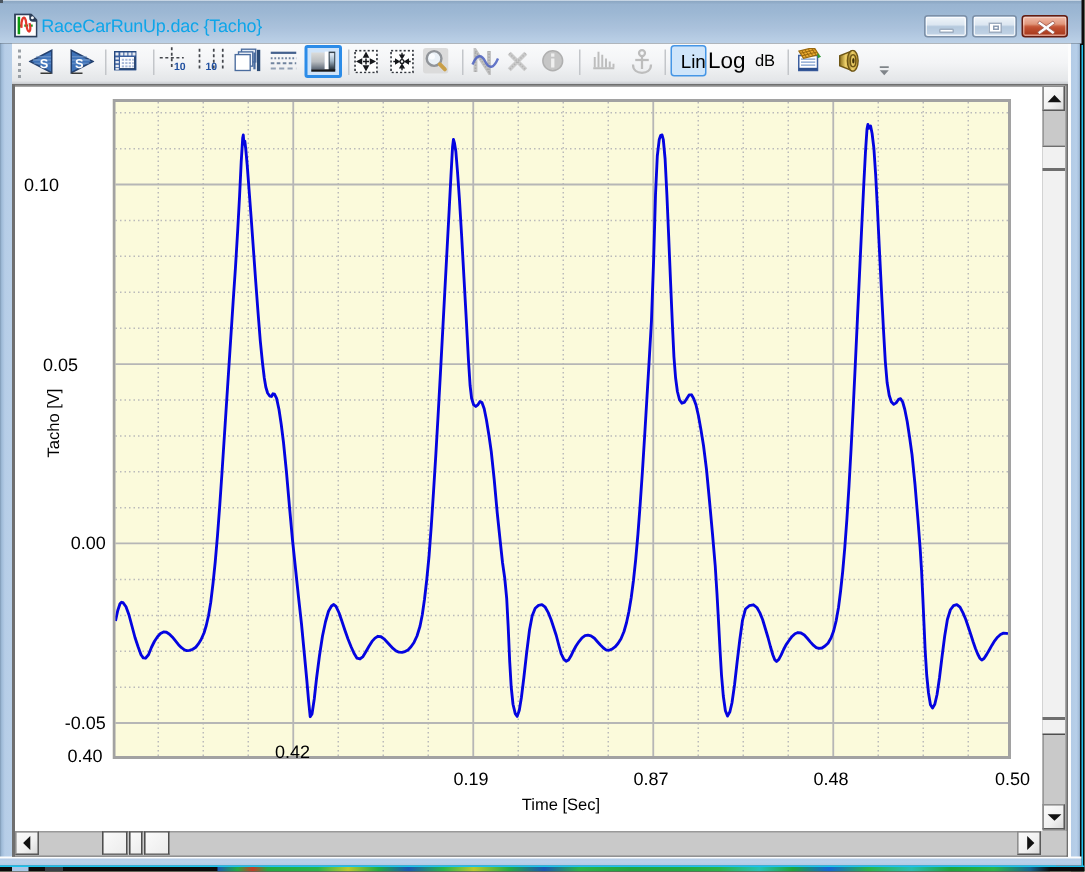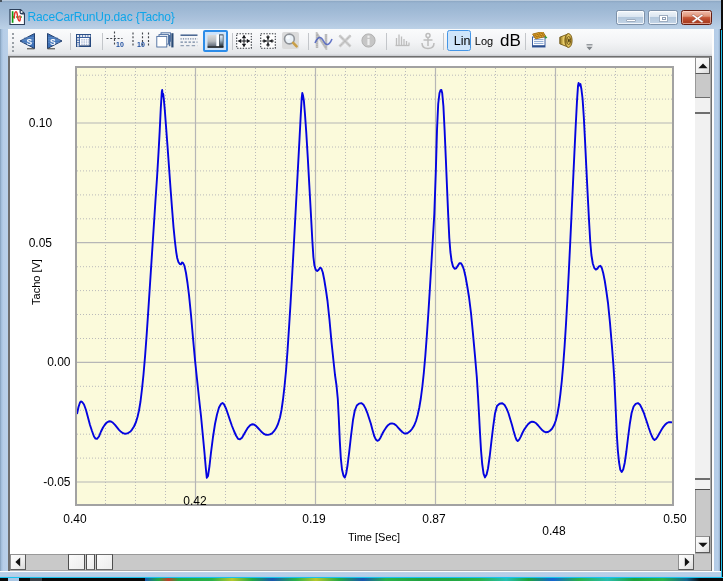--- a/index.html
+++ b/index.html
@@ -227,22 +227,22 @@
 <g stroke="#bdbdbd" stroke-width="1.5" fill="none">
 <circle cx="8" cy="3.4" r="2"></circle>
 <line x1="8" y1="5.5" x2="8" y2="14"></line>
 <line x1="3.5" y1="8" x2="12.5" y2="8"></line>
 <path d="M2 11 C2 15 5 16.5 8 16.5 C11 16.5 14 15 14 11"></path>
 </g>
   </svg>
 <div class="abs" style="left:442.5px;top:33px;width:1px;height:17px;background:#c3c6ca"></div>
 <div class="abs" style="left:446.5px;top:30px;width:24px;height:21px;border:1.5px solid #4596e6;border-radius:2.5px;background:#cfe5fa"></div>
 <div class="lbl" style="left:446.5px;top:35px;width:24px;text-align:right;font-size:12.5px">Lin</div>
-<div class="lbl" style="left:472px;top:35px;width:24px;text-align:center;font-size:11px">Log</div>
-<div class="lbl" style="left:500px;top:35px;width:20px;text-align:center;font-size:17px">dB</div>
+<div class="lbl" style="left:472px;top:35px;width:24px;text-align:center;font-size:15px">Log</div>
+<div class="lbl" style="left:500px;top:35px;width:20px;text-align:center;font-size:11px">dB</div>
 <div class="abs" style="left:524.5px;top:33px;width:1px;height:17px;background:#c3c6ca"></div>
 <svg class="abs" style="left:531px;top:32px" width="17" height="16" viewBox="0 0 17 16">
 <rect x="1.5" y="5" width="12.5" height="10" fill="#ffffff" stroke="#3e60a0" stroke-width="1"></rect>
 <g stroke="#7b9cce" stroke-width="0.9">
       <line x1="3" y1="7.4" x2="12.5" y2="7.4"></line>
       <line x1="3" y1="9.4" x2="12.5" y2="9.4"></line>
       <line x1="3" y1="11.4" x2="12.5" y2="11.4"></line>
     </g>
 <rect x="1.5" y="13.2" width="12.5" height="1.8" fill="#2c4f8f"></rect>
 <g transform="rotate(-14 7 3)">
@@ -317,29 +317,29 @@
 <line x1="360.5" y1="2" x2="360.5" y2="438" stroke="#b6b6b6" stroke-width="1.2"></line>
 <line x1="480.5" y1="2" x2="480.5" y2="438" stroke="#b6b6b6" stroke-width="1.2"></line>
 <line x1="2" y1="57.0" x2="597" y2="57.0" stroke="#b6b6b6" stroke-width="1.2"></line>
 <line x1="2" y1="176.7" x2="597" y2="176.7" stroke="#b6b6b6" stroke-width="1.2"></line>
 <line x1="2" y1="296.3" x2="597" y2="296.3" stroke="#b6b6b6" stroke-width="1.2"></line>
 <line x1="2" y1="416.0" x2="597" y2="416.0" stroke="#b6b6b6" stroke-width="1.2"></line>
   <polyline points="2.0,348.0 3.5,341.0 5.0,336.5 6.0,335.5 7.0,335.8 9.0,338.5 11.0,344.0 13.0,351.5 15.0,359.0 17.0,365.0 19.0,370.5 20.5,372.6 22.0,372.8 24.0,370.5 26.0,365.5 28.0,361.5 30.0,358.5 32.0,356.3 34.0,355.3 36.0,355.5 38.0,356.8 40.0,358.8 42.0,361.3 44.0,363.8 46.0,365.8 48.0,367.2 49.5,367.7 51.5,367.6 53.5,366.8 55.5,365.5 57.0,363.6 59.0,360.5 61.0,356.0 62.5,351.0 64.0,344.5 65.5,335.5 67.0,323.0 68.5,308.5 70.0,291.0 71.5,271.0 73.0,249.0 74.5,226.0 76.0,203.0 77.5,180.0 79.0,157.0 80.5,134.0 82.0,112.0 83.5,87.0 84.7,65.0 85.8,42.0 86.8,26.0 87.2,24.0 87.6,30.0 88.2,28.0 88.8,33.0 89.8,44.0 91.0,60.0 92.5,80.0 94.0,101.0 95.5,122.0 97.0,142.0 98.5,161.0 100.0,176.0 101.2,186.0 102.2,192.0 103.4,196.0 104.8,198.0 106.0,198.3 107.0,196.5 108.0,196.8 109.4,199.6 111.0,207.0 112.5,217.0 114.0,229.0 116.0,249.0 118.0,272.0 120.0,294.0 122.0,313.0 124.0,332.0 126.0,350.0 128.0,371.0 129.5,387.0 130.8,402.0 131.8,411.8 133.0,410.0 134.5,400.0 136.0,386.5 138.0,371.0 140.0,358.0 142.0,348.5 144.0,341.5 146.0,338.0 147.5,337.0 149.0,338.3 151.0,342.5 153.0,348.3 155.0,354.3 157.0,360.0 159.0,365.0 161.0,369.5 163.0,372.8 165.0,373.3 167.0,371.7 169.0,368.3 171.0,364.8 173.0,361.6 175.0,359.4 177.0,358.2 179.0,358.5 181.0,359.9 183.0,362.0 185.0,364.2 187.0,366.3 189.0,367.9 191.0,368.8 193.0,368.9 195.0,368.4 197.0,367.3 199.0,365.2 201.0,362.3 203.0,358.0 205.0,351.5 206.5,344.0 208.0,333.5 209.5,320.5 211.0,305.0 212.5,285.0 214.0,262.0 215.5,238.0 217.0,212.0 218.5,185.0 220.0,157.0 221.5,129.0 223.0,101.0 224.5,73.0 225.7,50.0 226.7,32.0 227.3,27.0 228.0,29.5 228.9,35.0 230.0,48.5 231.3,67.0 232.8,92.0 234.3,119.0 235.8,146.0 237.3,174.0 238.4,191.0 239.4,199.5 240.7,203.8 242.2,205.0 243.7,203.7 245.0,201.7 246.3,202.3 247.8,206.5 249.3,214.0 251.0,224.5 252.5,235.0 254.5,254.0 256.5,276.0 258.5,295.0 260.0,309.0 261.5,319.5 262.8,333.0 263.8,352.0 264.8,375.0 265.8,392.0 267.0,403.5 268.5,409.8 269.8,411.6 271.2,407.5 272.6,399.0 274.2,386.0 276.0,370.0 278.0,354.0 279.8,344.5 281.8,339.5 284.0,337.6 286.3,337.1 288.5,338.8 290.5,342.4 292.3,346.8 294.0,352.0 295.8,357.5 297.5,364.0 299.2,370.0 300.8,373.3 302.4,374.9 304.0,374.0 305.6,371.4 307.3,367.8 309.0,364.7 311.0,361.7 313.0,359.2 315.0,357.8 317.0,357.4 319.0,357.9 321.3,359.5 323.3,361.8 325.3,364.0 327.3,366.0 329.0,367.2 331.0,367.5 333.0,366.8 335.0,365.3 337.0,363.0 339.0,359.8 341.0,355.0 342.7,349.0 344.3,341.5 345.8,332.5 347.3,321.0 348.8,307.0 350.3,290.0 351.8,270.0 353.3,248.0 354.8,224.0 356.3,199.0 357.8,174.0 359.3,148.0 360.8,106.0 362.0,64.0 363.2,38.0 364.5,27.0 365.5,24.2 366.4,24.0 367.2,27.0 368.4,40.0 369.6,64.0 370.8,92.0 372.0,121.0 373.2,149.0 374.3,172.0 375.4,186.0 376.6,195.0 378.0,200.5 379.6,202.8 381.2,202.3 382.8,199.8 384.4,197.3 386.0,197.2 387.5,199.8 389.0,204.0 390.6,211.0 392.3,220.5 394.0,231.0 396.0,247.0 398.0,268.0 400.0,290.0 401.8,311.0 403.0,330.0 404.0,348.0 405.0,367.0 406.0,384.0 407.2,398.0 408.6,407.8 410.0,411.4 411.6,408.5 413.0,402.5 414.7,390.5 416.4,375.5 418.2,360.5 420.0,347.5 422.0,340.0 424.5,337.8 427.3,337.2 429.6,339.0 431.6,342.6 433.4,347.0 435.2,353.0 437.0,359.0 438.6,365.0 440.2,370.5 441.5,373.8 442.7,375.0 444.2,373.6 445.8,370.6 447.4,367.0 449.0,363.9 451.0,361.0 453.0,358.3 455.0,356.5 457.0,355.7 459.0,356.0 461.2,357.3 463.2,359.5 465.2,361.9 467.4,364.3 469.2,365.7 471.0,366.3 473.0,366.0 475.0,364.7 477.0,362.8 479.0,359.3 480.8,354.5 482.4,348.0 484.0,339.0 485.4,328.0 486.8,315.0 488.2,299.0 489.6,280.0 491.0,258.0 492.4,233.0 493.8,206.0 495.2,177.0 496.6,147.0 498.0,117.0 499.4,87.0 500.8,58.0 502.0,35.0 503.0,20.0 503.6,17.0 504.4,19.5 505.4,18.0 506.4,23.0 507.6,33.0 508.8,51.0 510.0,74.0 511.2,99.0 512.6,127.0 514.0,154.0 515.2,175.0 516.4,189.0 517.8,197.5 519.2,201.8 520.8,203.6 522.4,202.6 524.0,200.3 525.4,199.8 526.8,202.0 528.2,207.0 529.8,215.0 531.4,225.5 533.0,237.0 535.0,257.0 537.0,281.0 538.4,299.0 539.4,315.0 540.2,332.0 541.0,350.0 541.8,368.0 542.8,384.0 544.0,396.0 545.3,403.8 546.7,406.0 548.2,403.5 549.7,397.0 551.3,386.0 553.0,372.0 554.8,358.0 556.6,347.0 558.6,340.5 560.7,337.8 562.9,337.1 565.0,338.8 567.0,342.6 568.8,346.8 570.6,352.2 572.2,357.0 573.8,362.0 575.3,366.3 576.8,370.0 578.2,372.8 579.5,374.0 581.0,373.0 582.7,370.4 584.5,367.3 586.3,364.1 588.1,361.2 590.0,358.8 592.0,357.0 594.0,356.1 596.0,356.2 597.0,356.6" fill="none" stroke="#0404e0" stroke-width="1.9" stroke-linejoin="round"></polyline>
   <rect x="1" y="1" width="597" height="438" fill="none" stroke="#a2a2a2" stroke-width="2"></rect>
 </svg>
 
-<div class="lbl" style="left:0;top:117px;width:81px;text-align:center">0.10</div>
+<div class="lbl" style="left:16px;top:117px;width:81px;text-align:left">0.10</div>
 <div class="lbl" style="left:0;top:236.7px;width:52px;text-align:right">0.05</div>
 <div class="lbl" style="left:0;top:356.3px;width:70.5px;text-align:right">0.00</div>
 <div class="lbl" style="left:0;top:476px;width:70.5px;text-align:right">-0.05</div>
-<div class="lbl" style="left:45px;top:513px;width:60px;text-align:center">0.40</div>
+<div class="lbl" style="left:45px;top:498px;width:60px;">0.40</div>
 <div class="lbl" style="left:165px;top:495px;width:60px;text-align:center">0.42</div>
 <div class="lbl" style="left:284px;top:513px;width:60px;text-align:center">0.19</div>
 <div class="lbl" style="left:404px;top:513px;width:60px;text-align:center">0.87</div>
-<div class="lbl" style="left:524px;top:525px;width:60px;text-align:center">0.48</div>
+<div class="lbl" style="left:524px;top:513px;width:60px;text-align:center">0.48</div>
 <div class="lbl" style="left:645px;top:513px;width:60px;text-align:center">0.50</div>
 <div class="lbl" style="left:324px;top:531px;width:100px;text-align:center;font-size:11px">Time [Sec]</div>
 <div class="lbl" style="left:-19px;top:276px;width:110px;text-align:center;font-size:11px;transform:rotate(-90deg);transform-origin:center">Tacho [V]</div>
 
 <div class="abs" style="left:9.5px;top:553.8px;width:684px;height:16.2px;background:#c9c9c9;border-top:1px solid #999"></div>
 <div class="abs" style="left:9.5px;top:553.8px;width:16px;height:16.2px;background:linear-gradient(135deg,#fbfbfb 0%,#f0f0f0 60%,#d9d9d9 100%);border:1px solid #8f8f8f;border-right-color:#5a5a5a;border-bottom-color:#5a5a5a">
     <svg width="14" height="14" viewBox="0 0 14 14" style="position:absolute;left:0;top:0.6px">
       <polygon points="9.2,2.4 4.4,7 9.2,11.6" fill="#111"></polygon>
     </svg>
   </div>

